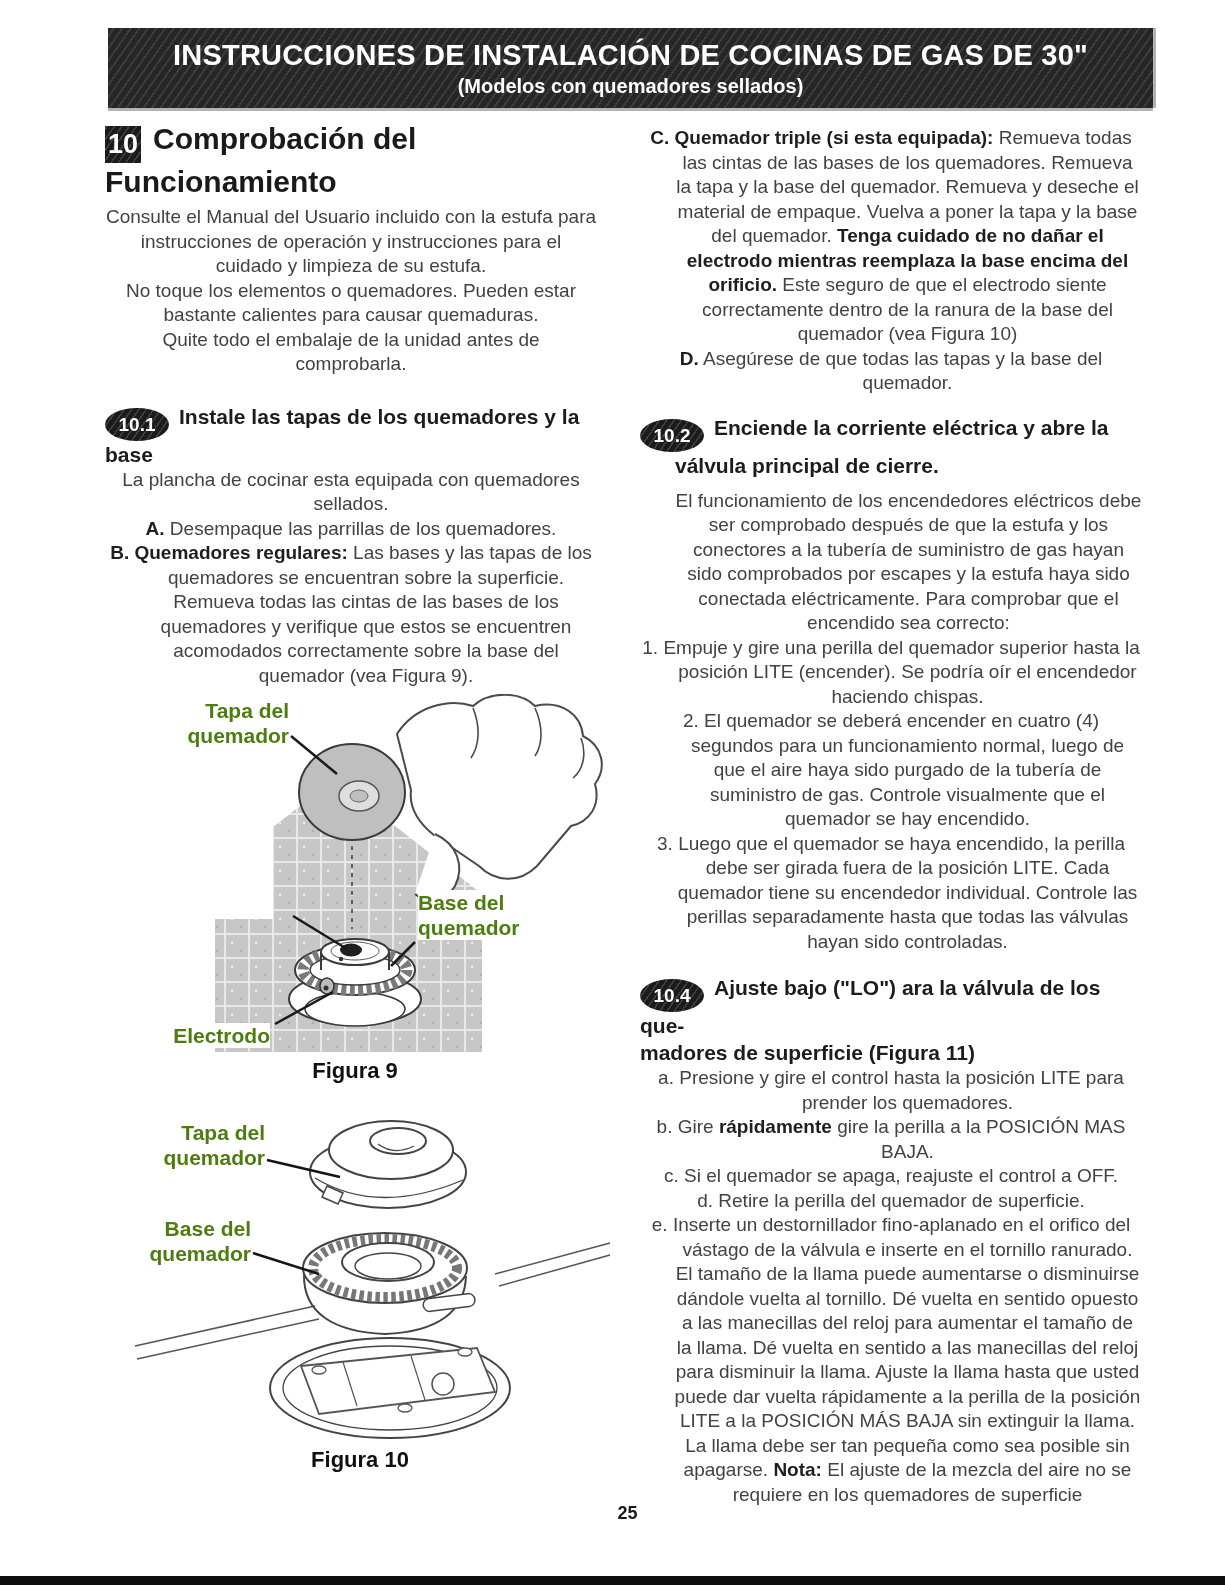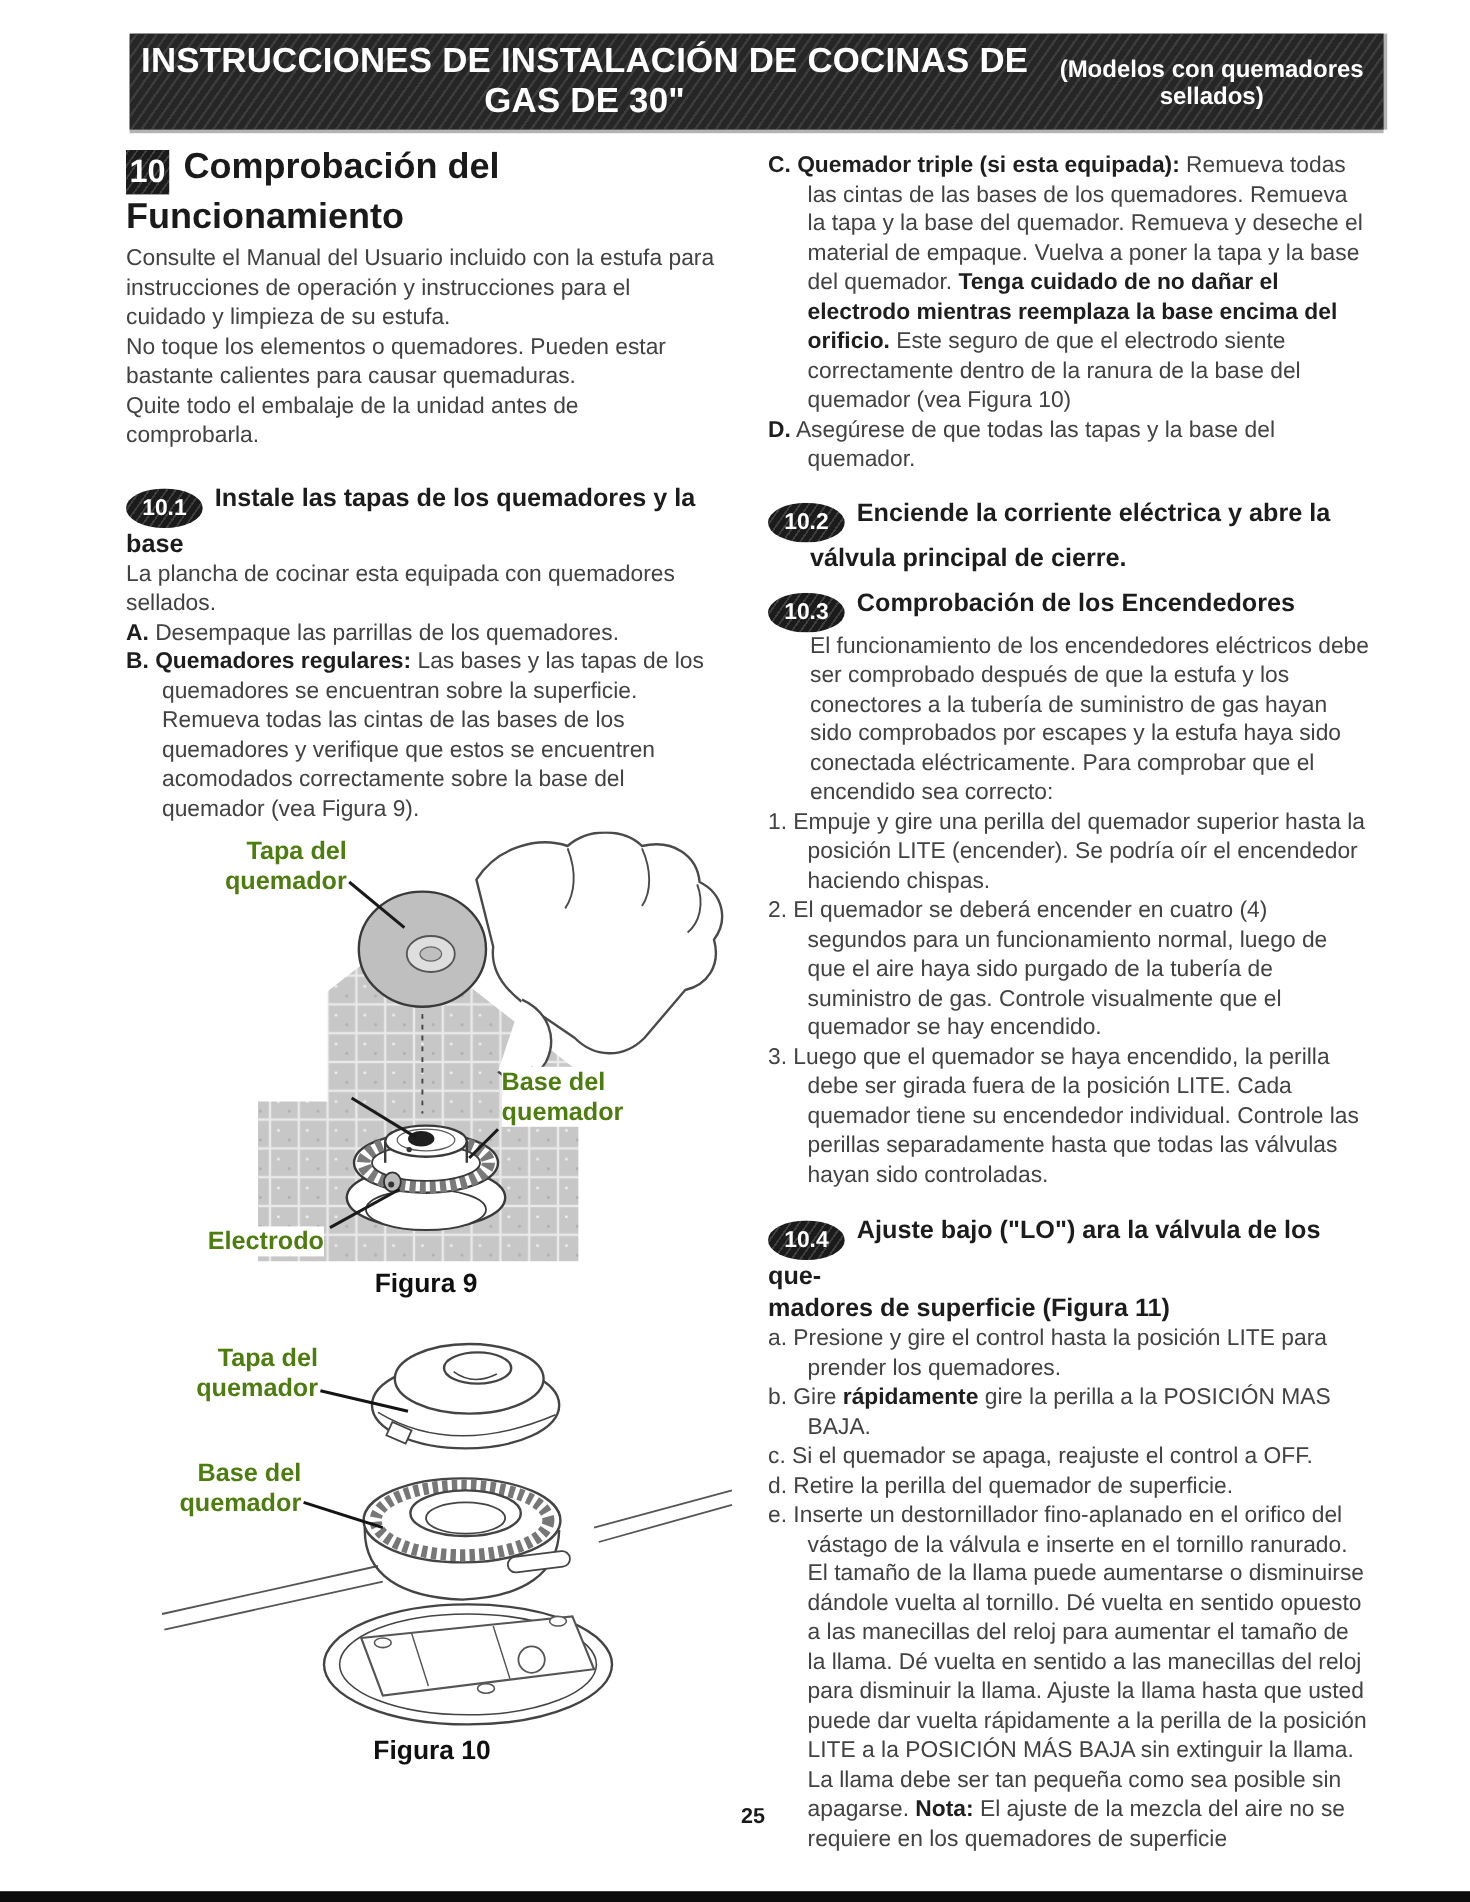--- a/index.html
+++ b/index.html
@@ -3,29 +3,29 @@
 <meta charset="utf-8">
 <style>
   html,body{margin:0;padding:0;background:#ffffff;}
   .page{position:relative;width:1225px;height:1585px;background:#fff;overflow:hidden;
         font-family:"Liberation Sans","DejaVu Sans",sans-serif;color:#424242;}
   
   .header{position:absolute;left:108px;top:28px;width:1045px;height:80px;
           background-color:#262626;
           background-image:repeating-linear-gradient(305deg,rgba(110,110,110,.30) 0 2px,rgba(0,0,0,0) 2px 7px);
           box-shadow:0 3px 0 #b3b3b3,3px 0 0 #b3b3b3;
-          display:flex;flex-direction:row;align-items:center;justify-content:center;
+          display:flex;flex-direction:column;align-items:center;justify-content:center;
           color:#fff;text-align:center;}
   .header .t1{font-weight:bold;font-size:29px;letter-spacing:.2px;}
   .header .t2{font-weight:bold;font-size:20px;margin-top:3px;}
   
   .col{position:absolute;top:120px;font-size:19px;line-height:24.5px;}
   .col-left{left:105px;width:492px;}
   .col-right{left:640px;width:502px;}
-  p{margin:0;}
+  p{margin:0;text-align:center;}
   .b{font-weight:bold;color:#1e1e1e;}
   .h1{font-size:30px;line-height:38px;font-weight:bold;color:#1a1a1a;margin-bottom:4px;}
   .numbox{display:inline-block;width:36px;height:37px;background-color:#1b1b1b;
           background-image:repeating-linear-gradient(305deg,rgba(130,130,130,.35) 0 1.5px,rgba(0,0,0,0) 1.5px 6px);
           color:#fff;font-size:27px;font-weight:bold;text-align:center;line-height:37px;
           margin-right:12px;vertical-align:-4px;}
   .badge{display:inline-block;min-width:64px;height:33px;box-sizing:border-box;padding:0 6px;
          background-color:#1b1b1b;
          background-image:repeating-linear-gradient(305deg,rgba(130,130,130,.35) 0 1.5px,rgba(0,0,0,0) 1.5px 6px);
          border-radius:50%;color:#fff;font-weight:bold;font-size:19px;text-align:center;
@@ -173,23 +173,20 @@
     <p class="hangr"><span class="b">D.</span> <span>Asegúrese de que todas las tapas y la base del quemador.</span></p>
 
     <div class="sec" style="margin-top:18px;">
       <div class="sec-h">
         <span class="badge">10.2</span><span>Enciende la corriente eléctrica y abre la</span>
         <div class="ind">válvula principal de cierre.</div>
       </div>
     </div>
 
     <div class="sec" style="margin-top:10px;">
-      <div class="sec-h">
-        <span class="badge">10.3</span><span>Comprobación de los Encendedores</span>
-      </div>
       <p class="ind">El funcionamiento de los encendedores eléctricos debe ser comprobado después de que la estufa y los conectores a la tubería de suministro de gas hayan sido comprobados por escapes y la estufa haya sido conectada eléctricamente. Para comprobar que el encendido sea correcto:</p>
       <p class="hangr"><span>1.</span> <span>Empuje y gire una perilla del quemador superior hasta la posición LITE (encender). Se podría oír el encendedor haciendo chispas.</span></p>
       <p class="hangr"><span>2.</span> <span>El quemador se deberá encender en cuatro (4) segundos para un funcionamiento normal, luego de que el aire haya sido purgado de la tubería de suministro de gas. Controle visualmente que el quemador se hay encendido.</span></p>
       <p class="hangr"><span>3.</span> <span>Luego que el quemador se haya encendido, la perilla debe ser girada fuera de la posición LITE. Cada quemador tiene su encendedor individual. Controle las perillas separadamente hasta que todas las válvulas hayan sido controladas.</span></p>
     </div>
 
     <div class="sec" style="margin-top:20px;">
       <div class="sec-h">
         <span class="badge">10.4</span><span>Ajuste bajo ("LO") ara la válvula de los que-</span>
         <div>madores de superficie (Figura 11)</div>

